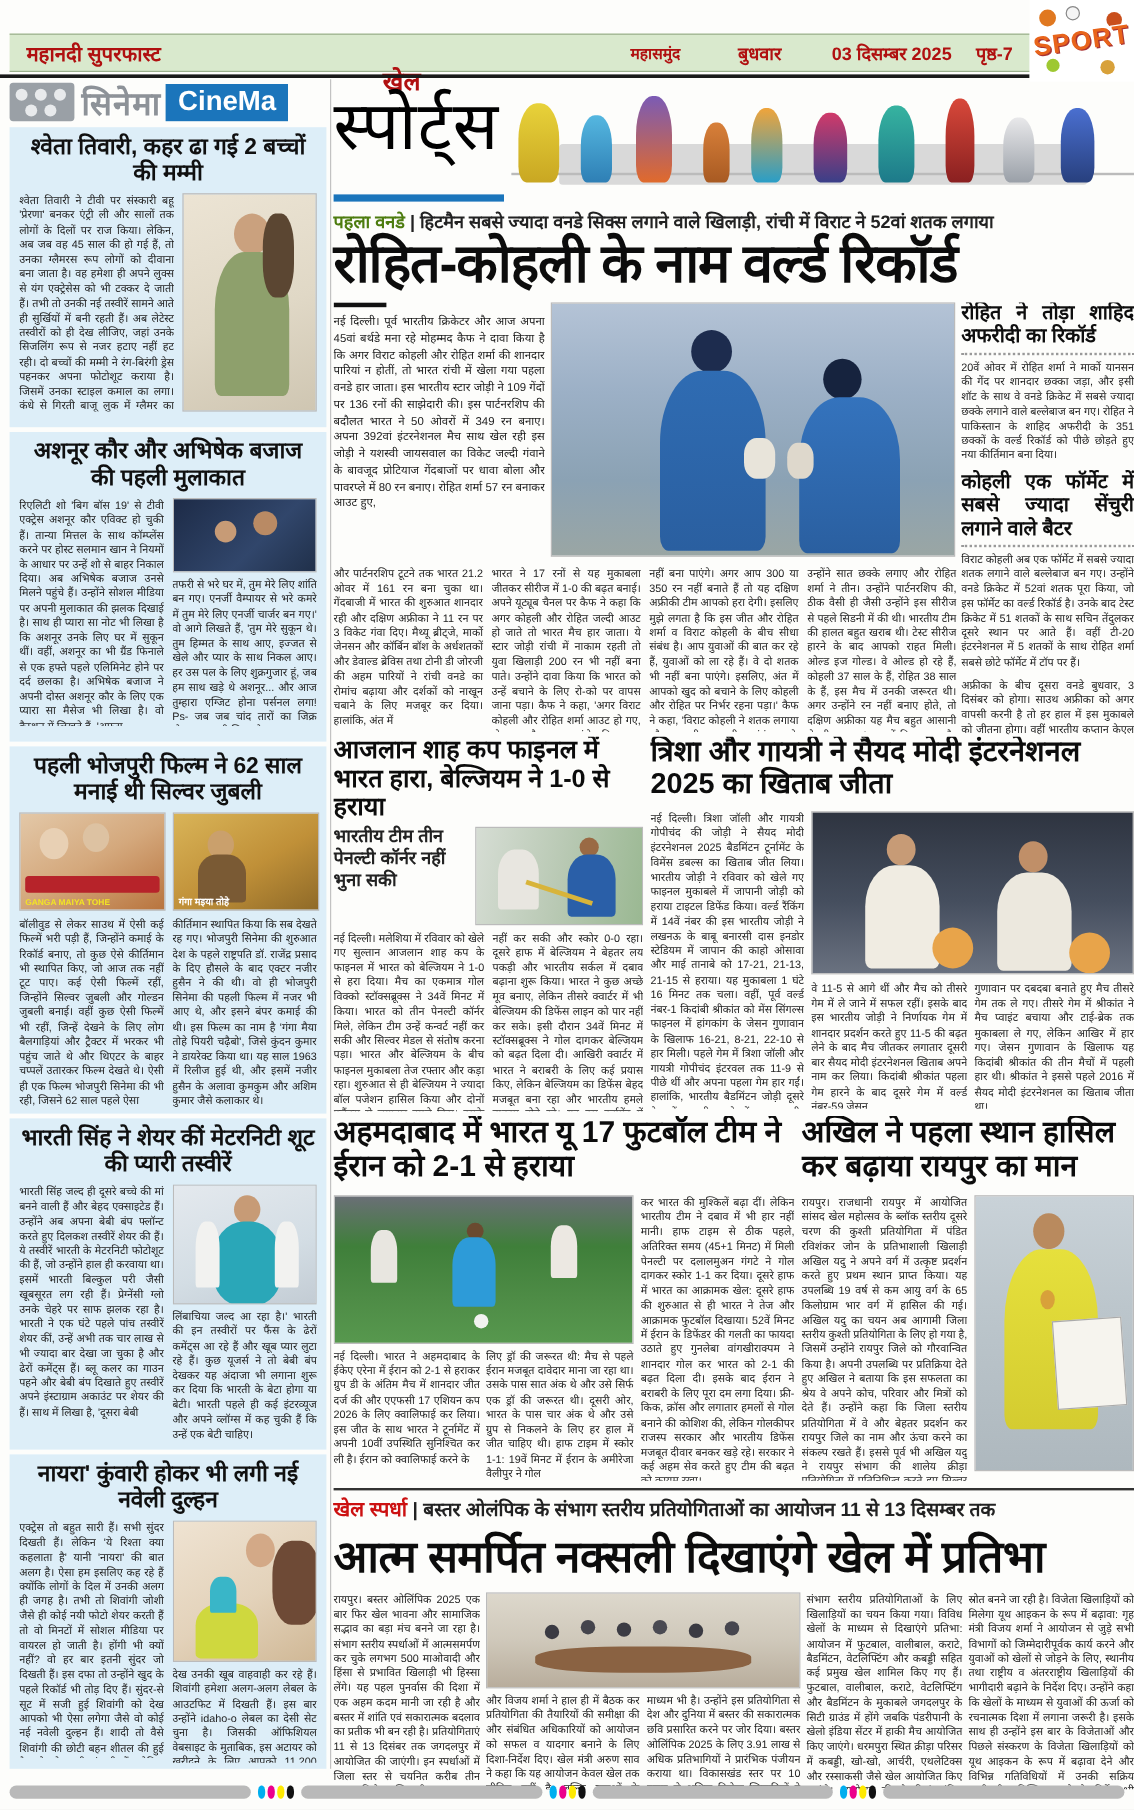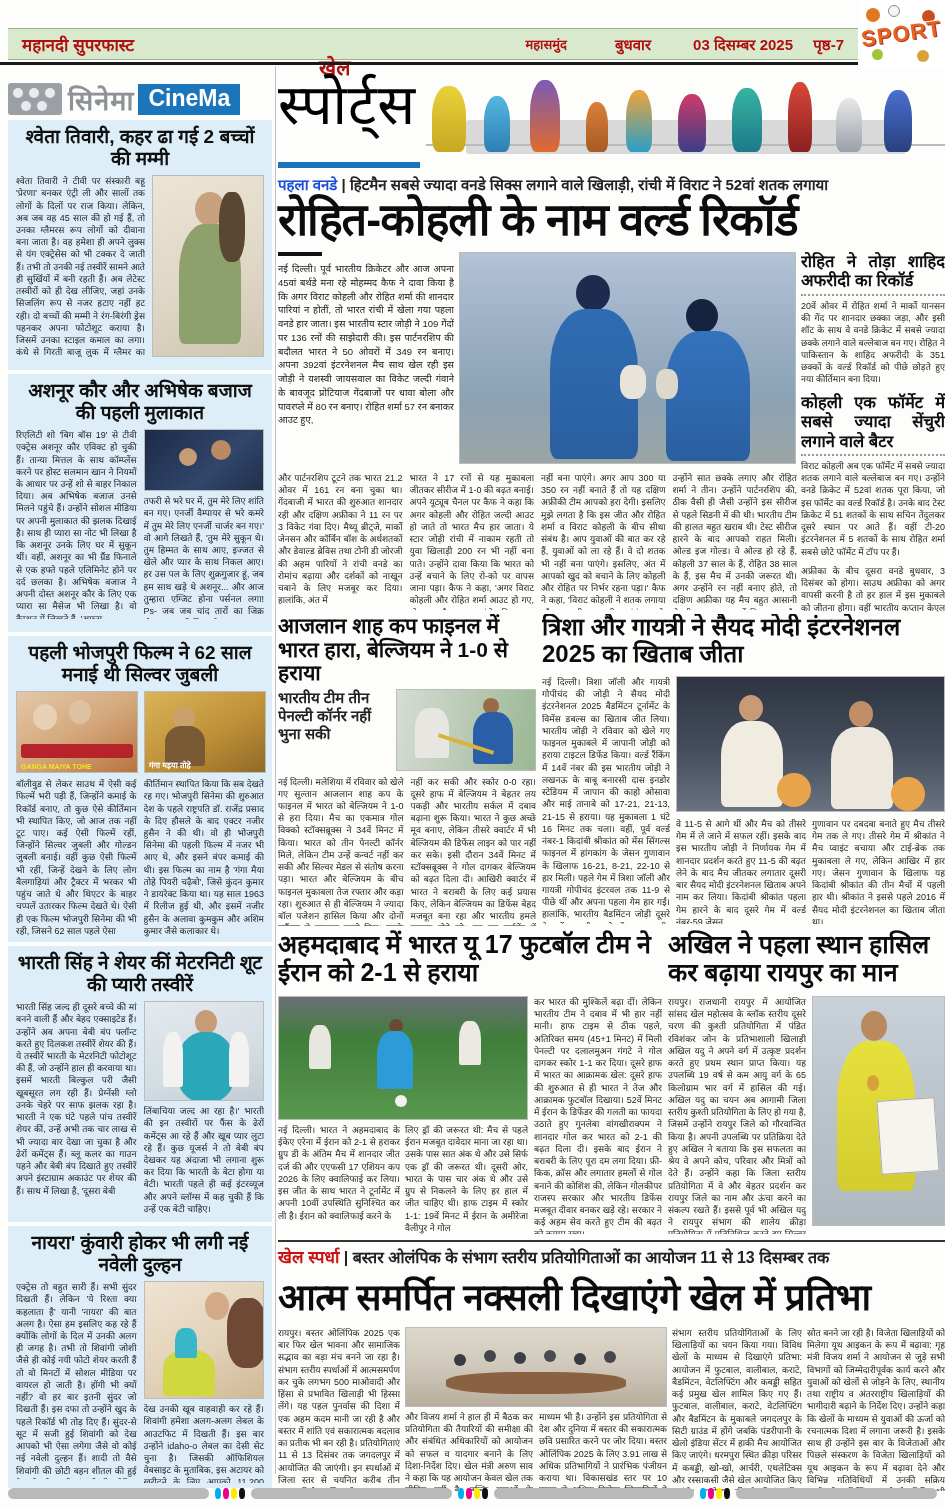--- a/index.html
+++ b/index.html
@@ -23,21 +23,21 @@
   .sport-logo .logo-txt { font-size:22px; font-weight:900; color:#e8641b; letter-spacing:1px;
                 transform:rotate(-8deg); text-shadow:1px 1px 0 #a33, -1px -1px 0 #fff; }
   .sport-logo .ball { position:absolute; border-radius:50%; }
   .bl1 { width:14px; height:14px; background:#e07820; left:8px; top:8px; }
   .bl2 { width:12px; height:12px; background:#f5f5f5; border:1px solid #888; left:30px; top:5px; }
   .bl3 { width:13px; height:13px; background:#c94f1c; right:10px; top:10px; }
   .bl4 { width:11px; height:11px; background:#9ec832; left:14px; bottom:8px; }
   .bl5 { width:12px; height:12px; background:#d8a13a; right:16px; bottom:6px; }
 
   
-  .cine-col { position:absolute; left:8px; top:80px; width:212px; height:1412px; }
+  .cine-col { position:absolute; left:8px; top:66px; width:212px; height:1412px; }
   .v-divider { position:absolute; left:275px; top:66px; width:1px; height:1408px; background:#c2c2c2; }
   .cine-head { position:absolute; left:0; top:0; width:264px; height:38px; display:flex; align-items:center; }
   .film-reel { width:54px; height:32px; background:#9aa0a6; border-radius:3px; position:relative; flex:0 0 auto; }
   .film-reel i { position:absolute; width:10px; height:10px; background:#e8eaec; border-radius:50%; }
   .film-reel i:nth-child(1){left:5px; top:5px;} .film-reel i:nth-child(2){left:21px; top:5px;}
   .film-reel i:nth-child(3){left:37px; top:5px;} .film-reel i:nth-child(4){left:13px; top:18px;}
   .film-reel i:nth-child(5){left:29px; top:18px;}
   .cine-hindi { font-size:27px; font-weight:900; color:#8d9298; letter-spacing:1px; margin-left:6px;
                 text-shadow:1px 1px 0 #fff; }
   .cine-en { font-size:23px; font-weight:900; color:#fff; background:#1b75bb; padding:1px 10px 3px 10px; margin-left:4px; }
@@ -53,21 +53,21 @@
   .main { position:absolute; left:278px; top:66px; width:667px; height:1436px; }
   .sp-masthead { position:absolute; left:0; top:0; width:667px; height:104px; }
   .sp-title { position:absolute; left:0; top:-2px; font-size:56px; font-weight:400; color:#000000; letter-spacing:1px; }
   .sp-blue { position:absolute; left:0; top:96px; width:142px; height:6px; background:#1b75bb; }
   .collage { position:absolute; left:148px; top:2px; width:519px; height:96px; overflow:hidden; }
   .collage .base { position:absolute; left:0; bottom:18px; width:100%; height:2px; background:#bbb; }
   .collage .shade { position:absolute; left:40px; bottom:10px; width:440px; height:34px; background:#d9d9d9; border-radius:3px; }
   .ath { position:absolute; bottom:12px; border-radius:45% 45% 20% 20%; }
 
   .kicker { position:absolute; left:0; top:108px; width:667px; font-size:15px; font-weight:bold; color:#222; }
-  .kicker .kl { color:#1d4ed8; font-weight:900; }
+  .kicker .kl { color:#4d7c0f; font-weight:900; }
   .lead-head { position:absolute; left:0; top:130px; width:667px; font-size:45px; line-height:1.05; font-weight:900; color:#0c0c0c; letter-spacing:-1px; }
 
   .intro-col { position:absolute; left:0; top:186px; width:176px; height:282px; overflow:hidden; }
   .intro-rule { width:44px; height:4px; background:#111; margin-bottom:6px; }
   .b2 { font-size:9.5px; line-height:1.45; text-align:justify; color:#1c1c1c; }
 
   .lead-photo { position:absolute; left:181px; top:186px; width:337px; height:212px; }
   .sidebar { position:absolute; left:523px; top:186px; width:144px; height:360px; overflow:hidden; }
   .sidebar h3 { font-size:16.5px; line-height:1.18; font-weight:900; color:#0e0e0e; margin-bottom:3px; }
   .sidebar .dots { border-bottom:2px dotted #999; margin:2px 0 4px 0; }

